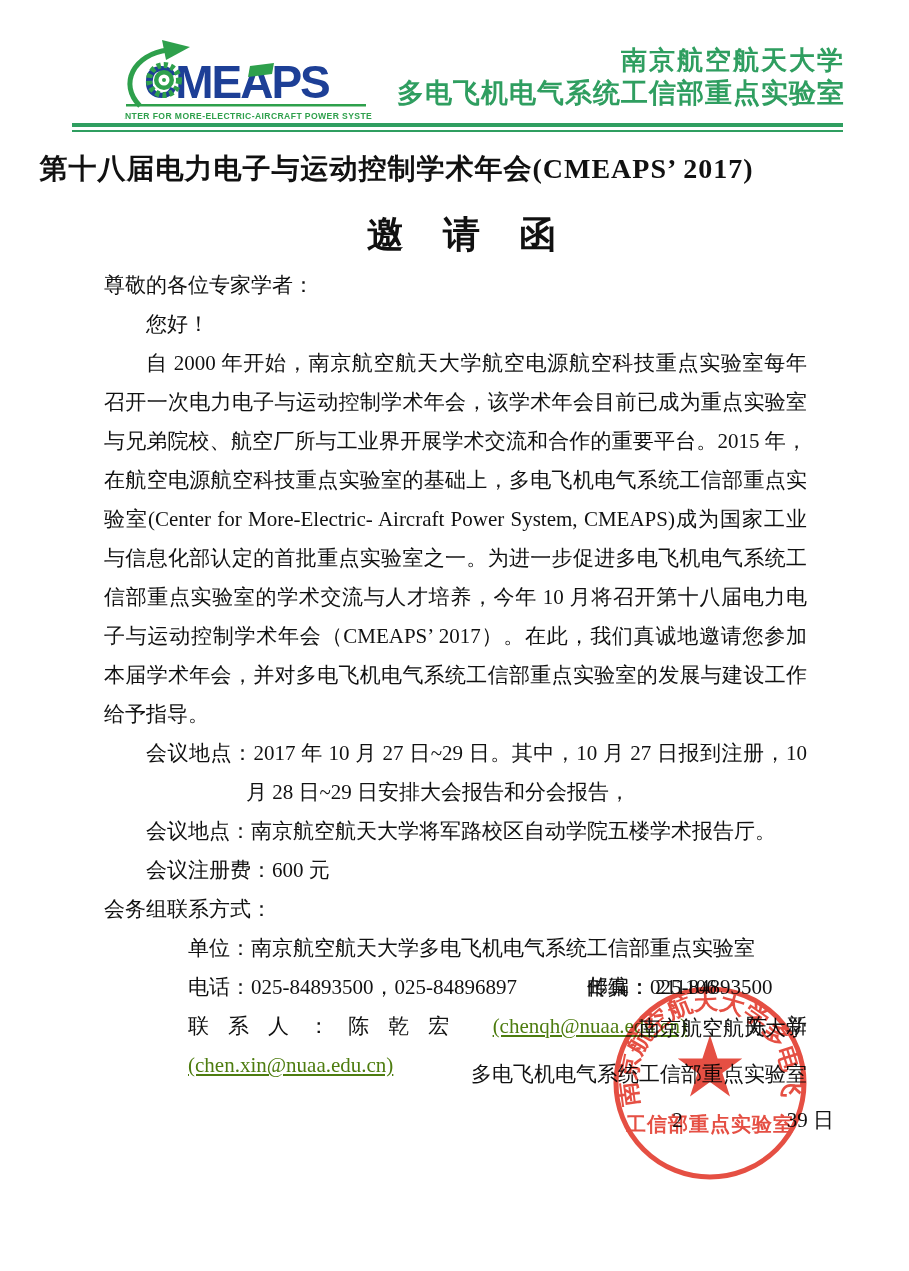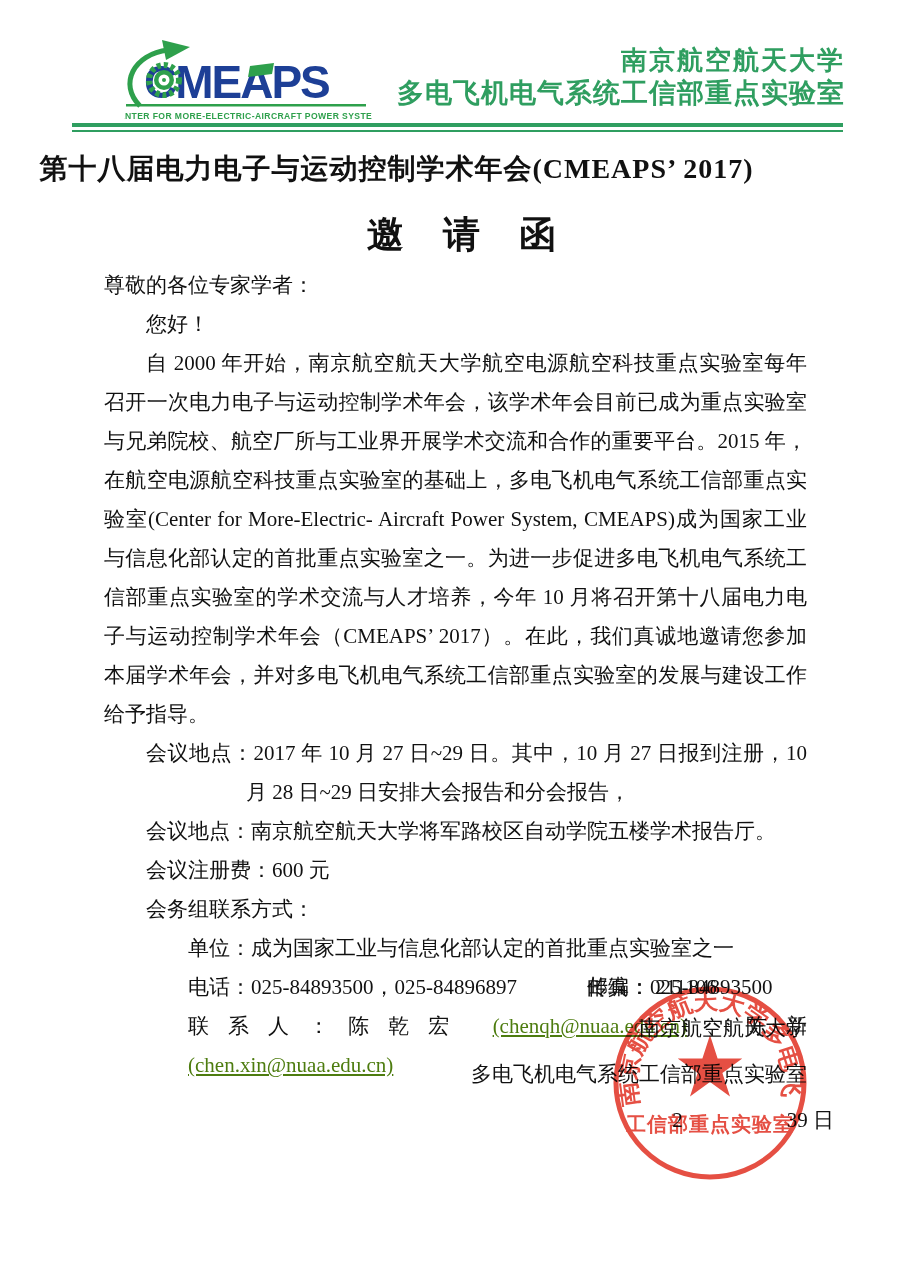--- a/index.html
+++ b/index.html
@@ -35,21 +35,21 @@
     word-spacing:26px;letter-spacing:2px;
   }
   
   .content{
     position:absolute;top:266px;left:104px;width:703px;
     font-size:21px;line-height:39px;text-align:justify;
   }
   .content p{margin:0;}
   .indent{text-indent:42px;}
   .info-item{margin-left:42px;padding-left:100px;text-indent:-100px;}
-  .info-head{margin-left:42px;}
+  .info-head{}
   .sub-row{position:relative;padding-left:84px;}
   .col2{position:absolute;left:483px;top:0;white-space:nowrap;}
   .email{color:#4d7c0f;text-decoration:underline;}
   
   .signature{
     position:absolute;top:1005px;left:104px;width:703px;
     font-size:21px;line-height:46px;text-align:right;
   }
   .date-line{margin-right:-27px;}
   .date-gap{display:inline-block;width:104px;}
@@ -105,21 +105,21 @@
     <p class="indent">您好！</p>
     <p class="indent">自 2000 年开始，南京航空航天大学航空电源航空科技重点实验室每年召开一次电力电子与运动控制学术年会，该学术年会目前已成为重点实验室与兄弟院校、航空厂所与工业界开展学术交流和合作的重要平台。2015 年，在航空电源航空科技重点实验室的基础上，多电飞机电气系统工信部重点实验室(Center for More-Electric- Aircraft Power System, CMEAPS)成为国家工业与信息化部认定的首批重点实验室之一。为进一步促进多电飞机电气系统工信部重点实验室的学术交流与人才培养，今年 10 月将召开第十八届电力电子与运动控制学术年会（CMEAPS’ 2017）。在此，我们真诚地邀请您参加本届学术年会，并对多电飞机电气系统工信部重点实验室的发展与建设工作给予指导。</p>
 
     <div class="info-item"><span>会议地点：</span><span>2017 年 10 月 27 日~29 日。其中，10 月 27 日报到注册，10 月 28 日~29 日安排大会报告和分会报告，</span></div>
     <div class="info-item"><span>会议地点：</span><span>南京航空航天大学将军路校区自动学院五楼学术报告厅。</span></div>
     <div class="info-item"><span>会议注册费：</span><span>600 元</span></div>
 
     <div class="info-head">会务组联系方式：</div>
 
     <div class="sub-row">
-      <span>单位：成为国家工业与信息化部认定的首批重点实验室之一</span>
+      <span>单位：南京航空航天大学多电飞机电气系统工信部重点实验室</span>
     </div>
     <div class="sub-row">
       <span class="col2">邮编： 211106</span>
     </div>
     <div class="sub-row">
       <span>电话：025-84893500，025-84896897</span>
       <span class="col2">传真：025-84893500</span>
     </div>
     <div class="sub-row">
       <span>联系人：</span><span>陈乾宏 </span><a class="email">(chenqh@nuaa.edu.cn)</a><span>、</span><span>陈新 </span><a class="email">(chen.xin@nuaa.edu.cn)</a>

